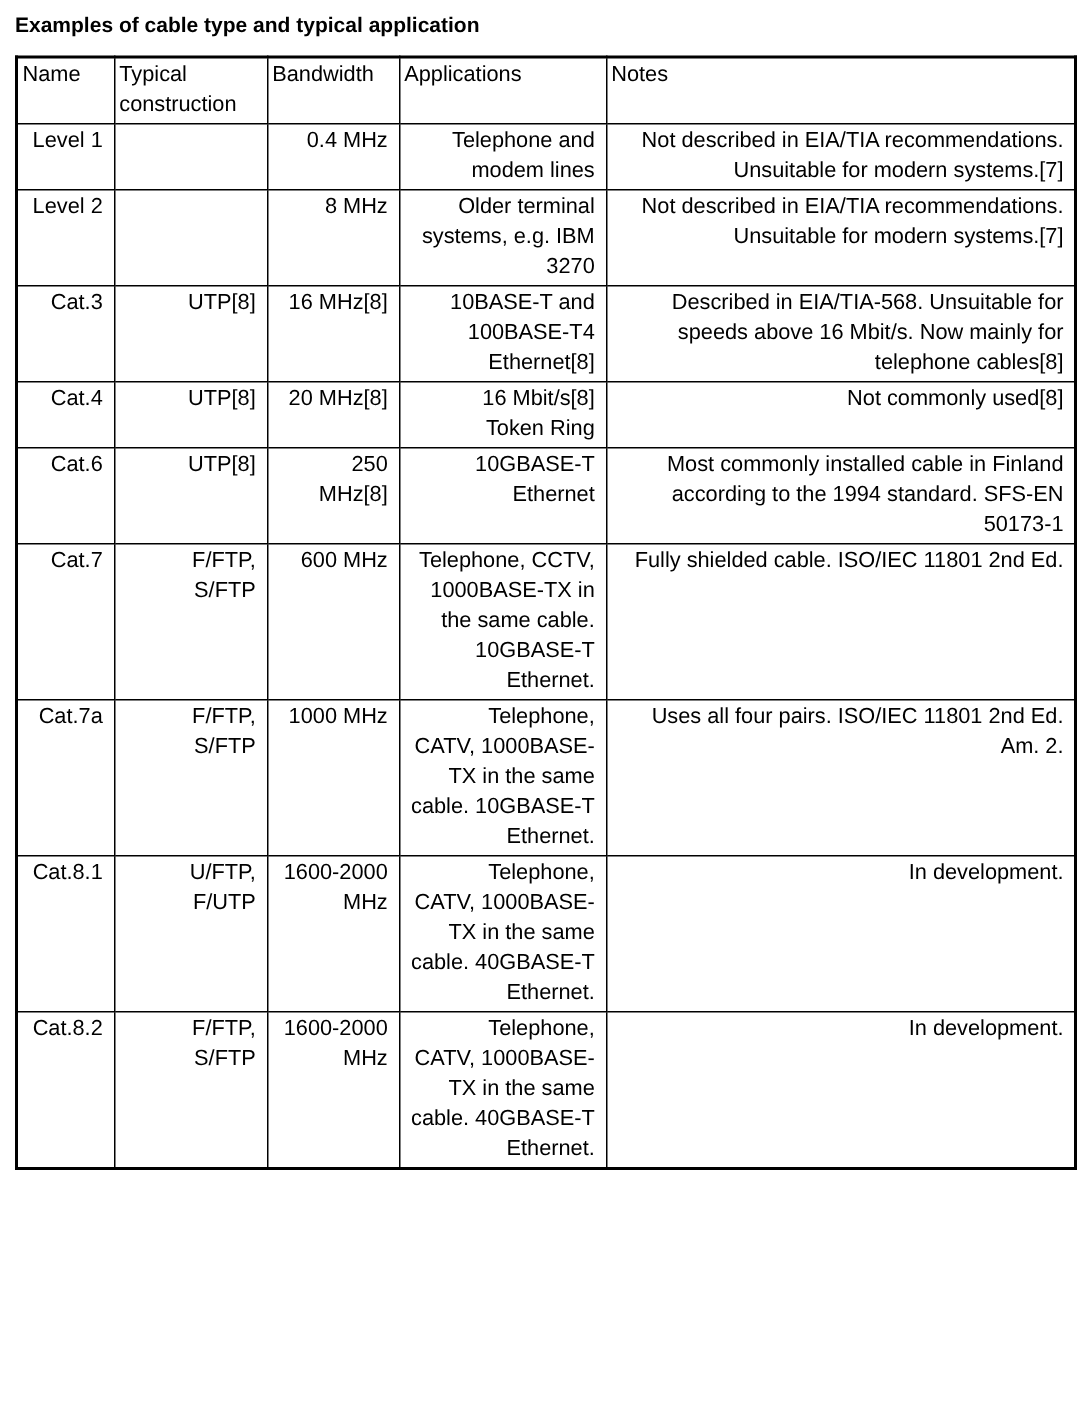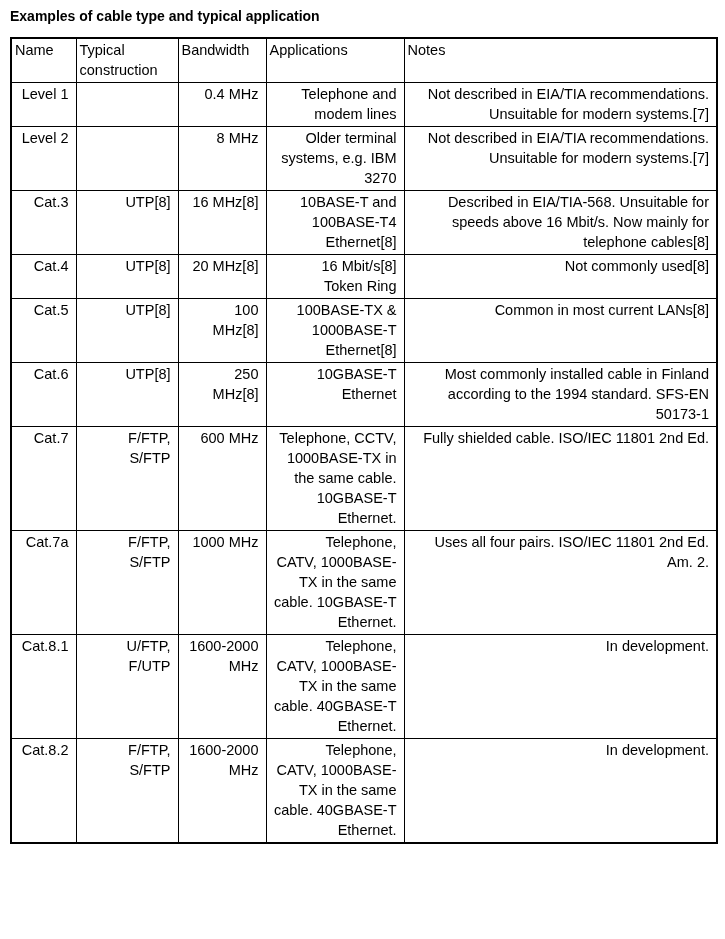--- a/index.html
+++ b/index.html
@@ -110,30 +110,20 @@
         </tr>
         <tr>
           <td>Cat.4</td>
           <td>UTP[8]</td>
           <td>20 MHz[8]</td>
           <td>16 Mbit/s[8]
 Token Ring</td>
           <td>Not commonly used[8]</td>
         </tr>
         <tr>
-          <td>Cat.5</td>
-          <td>UTP[8]</td>
-          <td>100
-MHz[8]</td>
-          <td>100BASE-TX &amp;
-1000BASE-T
-Ethernet[8]</td>
-          <td>Common in most current LANs[8]</td>
-        </tr>
-        <tr>
           <td>Cat.6</td>
           <td>UTP[8]</td>
           <td>250
 MHz[8]</td>
           <td>10GBASE-T
 Ethernet</td>
           <td>Most commonly installed cable in Finland
 according to the 1994 standard. SFS-EN
 50173-1</td>
         </tr>

